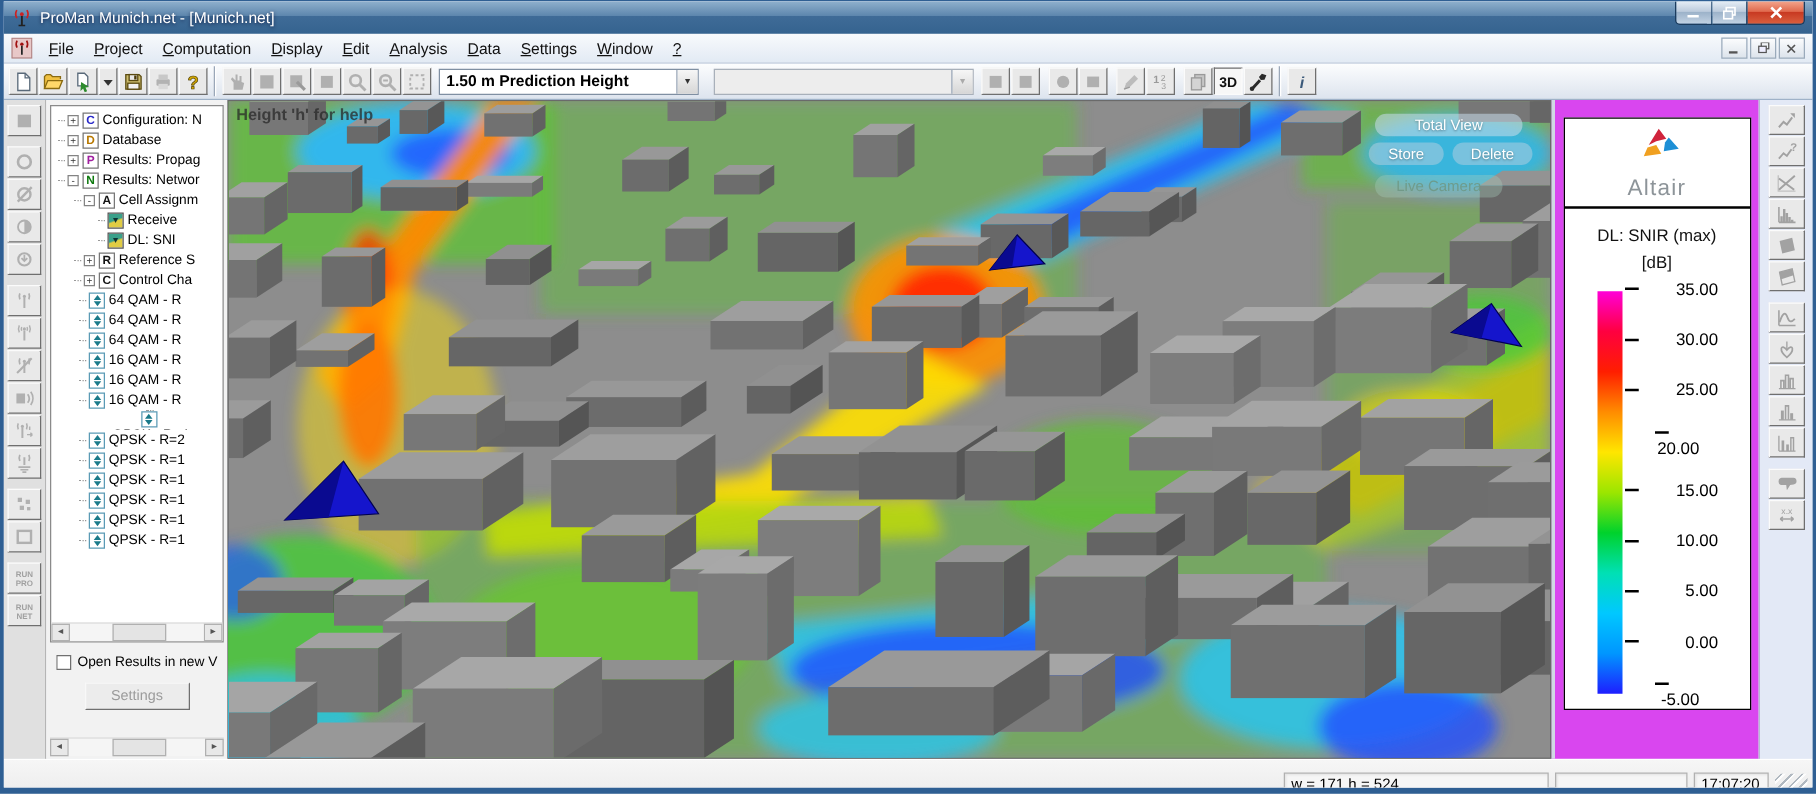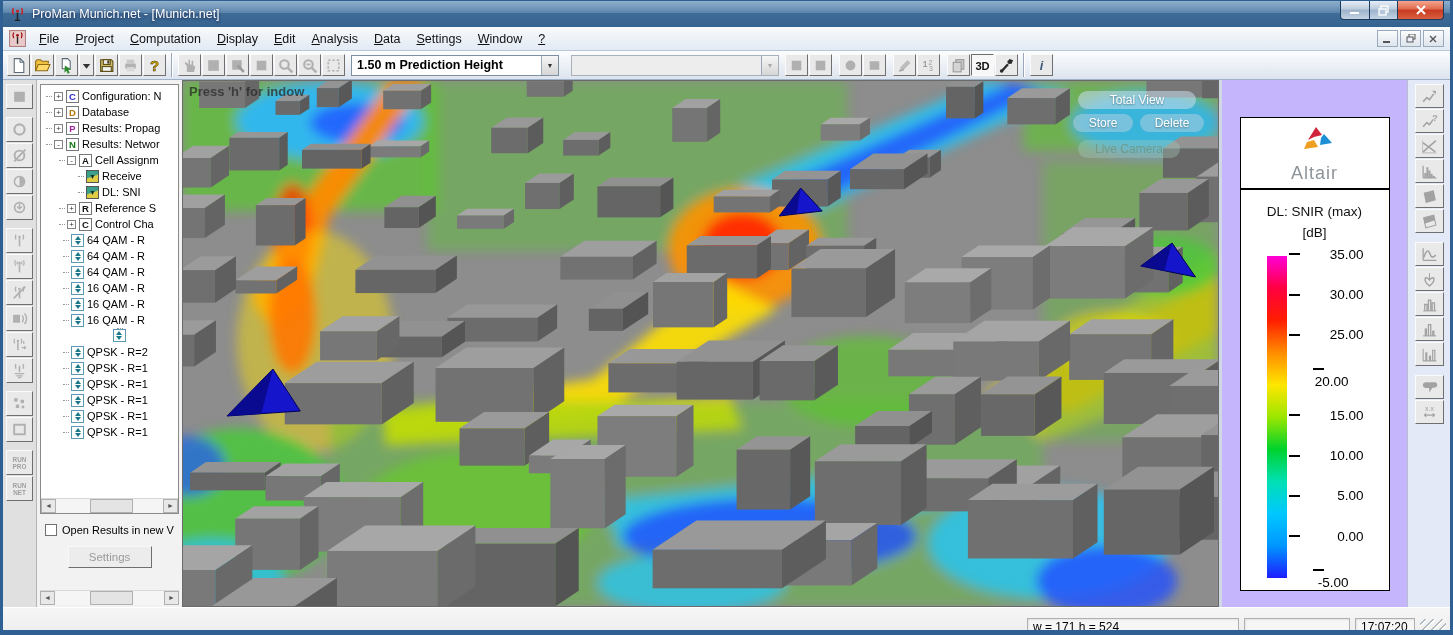--- a/index.html
+++ b/index.html
@@ -81,21 +81,21 @@
   .viewport { flex:1; position:relative; background:#8f8f8f; border:1px solid #6a6a6a; overflow:hidden; }
   #scene { position:absolute; inset:0; width:100%; height:100%; }
   .hud-help { position:absolute; left:6px; top:3px; font-size:13px; font-weight:bold; color:rgba(40,40,40,.75); }
   .cam-btn { position:absolute; height:18px; border-radius:9px; background:rgba(185,208,224,.5); color:#fff;
              font-size:12px; text-align:center; line-height:18px; text-shadow:0 1px 2px rgba(0,0,0,.4); }
   .cam-btn.total { top:10px; right:22px; width:118px; background:rgba(200,220,235,.55); }
   .cam-btn.store { top:33px; right:85px; width:60px; }
   .cam-btn.delete { top:33px; right:14px; width:64px; }
   .cam-btn.live { top:59px; right:38px; width:102px; color:rgba(110,150,130,.85); background:rgba(170,205,190,.35); text-shadow:none; }
 
-  .legend-panel { width:188px; background:#c4b5fd; border-left:3px solid #d0d8e4; padding-top:37px; flex:none; }
+  .legend-panel { width:166px; background:#d946ef; border-left:3px solid #d0d8e4; padding-top:14px; flex:none; }
   .legend-box { margin:0 auto; width:150px; height:474px; border:1px solid #000; background:#fff; }
   .brand { height:72px; border-bottom:2px solid #000; display:flex; flex-direction:column; align-items:center; justify-content:center; gap:2px; }
   .brand-name { font-size:18px; color:#8d9499; letter-spacing:1px; }
   .legend-title { text-align:center; font-size:13.5px; color:#111; margin-top:12px; line-height:1.55; }
   .colorbar-area { position:relative; margin:12px 0 0 26px; height:335px; }
   .colorbar { position:absolute; left:0; top:0; width:20px; height:322px; }
   .tick { position:absolute; left:22px; display:flex; align-items:center; gap:4px; }
   .tick .tl { width:11px; height:2px; background:#000; }
   .tick .tv { display:inline-block; width:60px; text-align:right; font-size:13.5px; color:#000; }
 
@@ -1065,21 +1065,21 @@
             <rect x="28.07787505351007" y="525.9599395795688" width="85.05785278232581" height="28.145272322840988" fill="rgb(108,108,108)"></rect>
             <polygon points="113.13572783583588,525.9599395795688 157.4774086186974,497.02115843706963 157.4774086186974,525.1664307599107 113.13572783583588,554.1052119024098" fill="rgb(92,92,92)"></polygon>
           </g>
           <polygon points="92,288 45,335 120,330" fill="#1515cc" stroke="#000050" stroke-width="1"></polygon>
           <polygon points="45,335 92,288 80,333" fill="#0a0a90"></polygon>
           <polygon points="632,107 610,135 654,130" fill="#1515cc" stroke="#000050" stroke-width="1"></polygon>
           <polygon points="632,107 610,135 628,132" fill="#0a0a90"></polygon>
           <polygon points="1012,162 980,185 1036,196" fill="#1515cc" stroke="#000050" stroke-width="1"></polygon>
           <polygon points="1012,162 980,185 1004,190" fill="#0a0a90"></polygon>
         </svg>
-      <div class="hud-help">Press 'h' for indow</div>
+      <div class="hud-help">Height 'h' for help</div>
       <div class="cam-btn total">Total View</div>
       <div class="cam-btn store">Store</div>
       <div class="cam-btn delete">Delete</div>
       <div class="cam-btn live">Live Camera</div>
     </div>
 
     <div class="legend-panel">
       <div class="legend-box">
         <div class="brand">
           <span>

